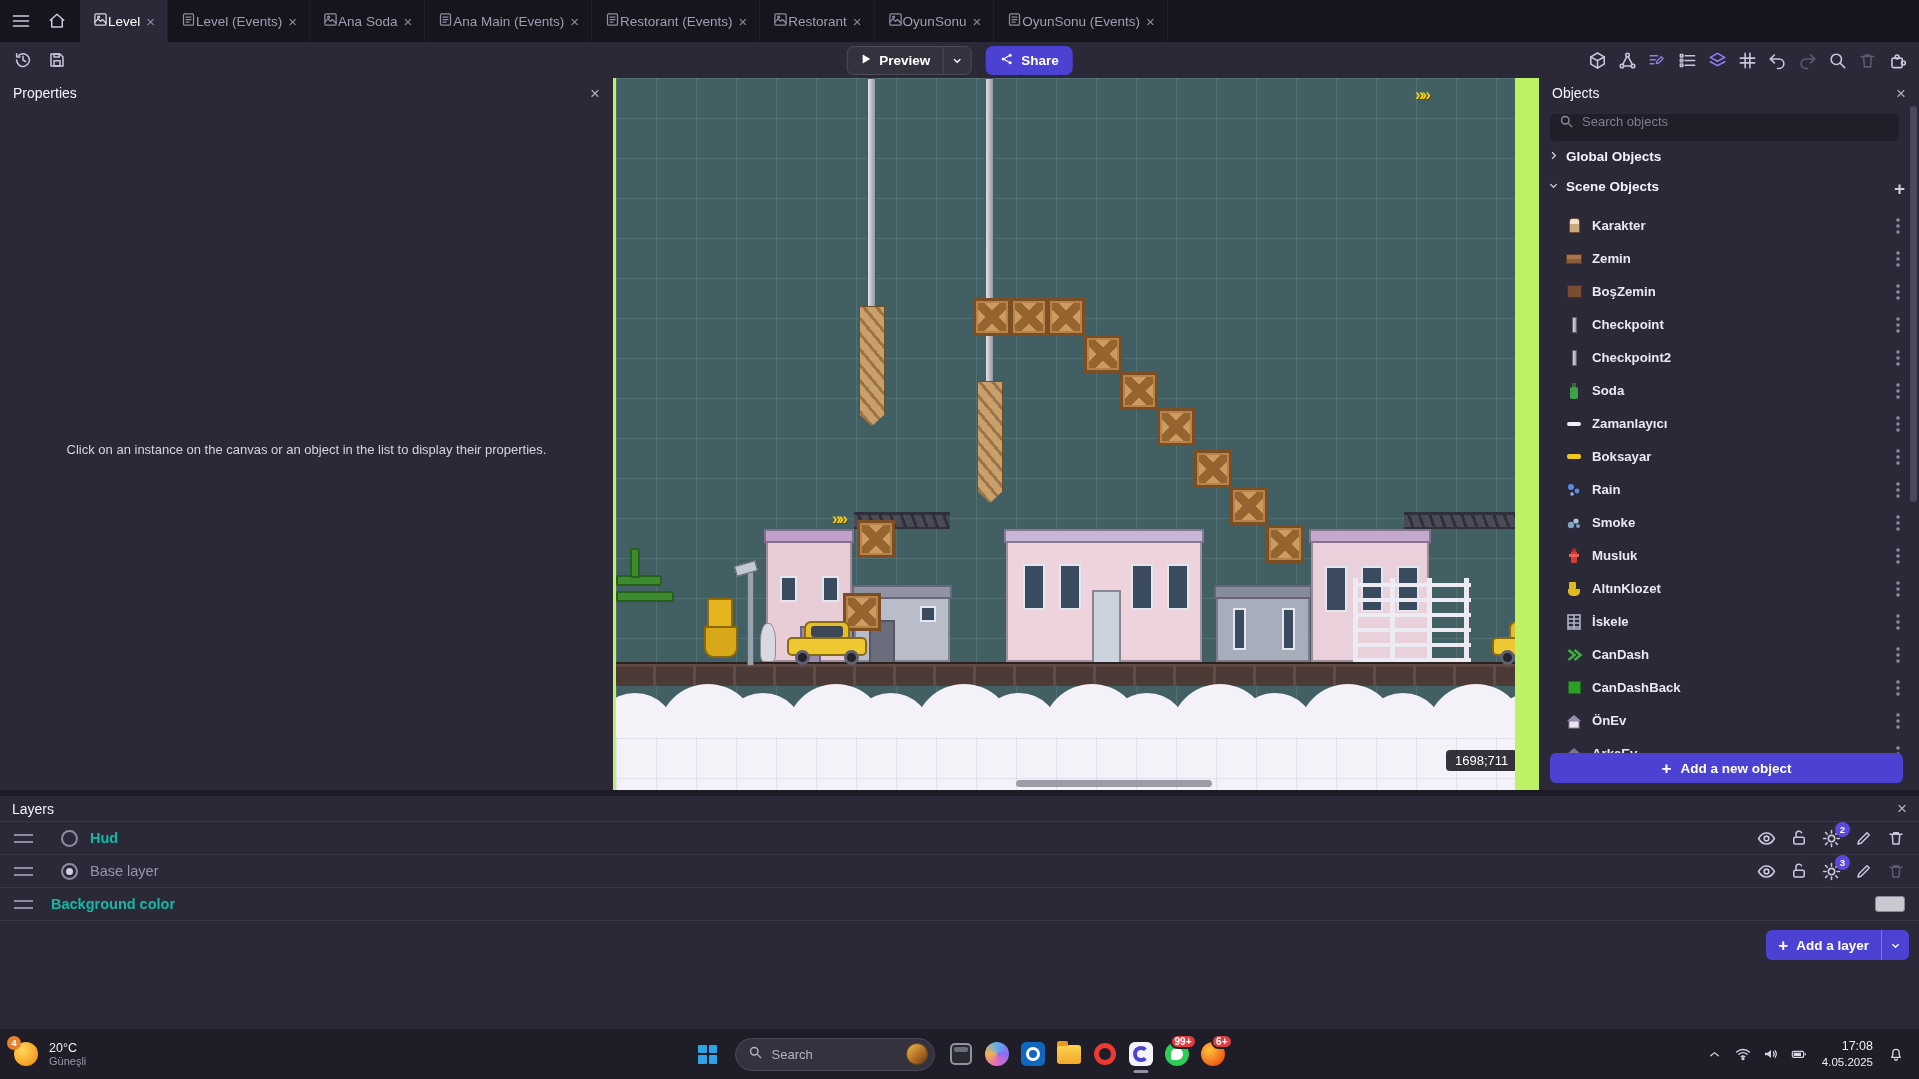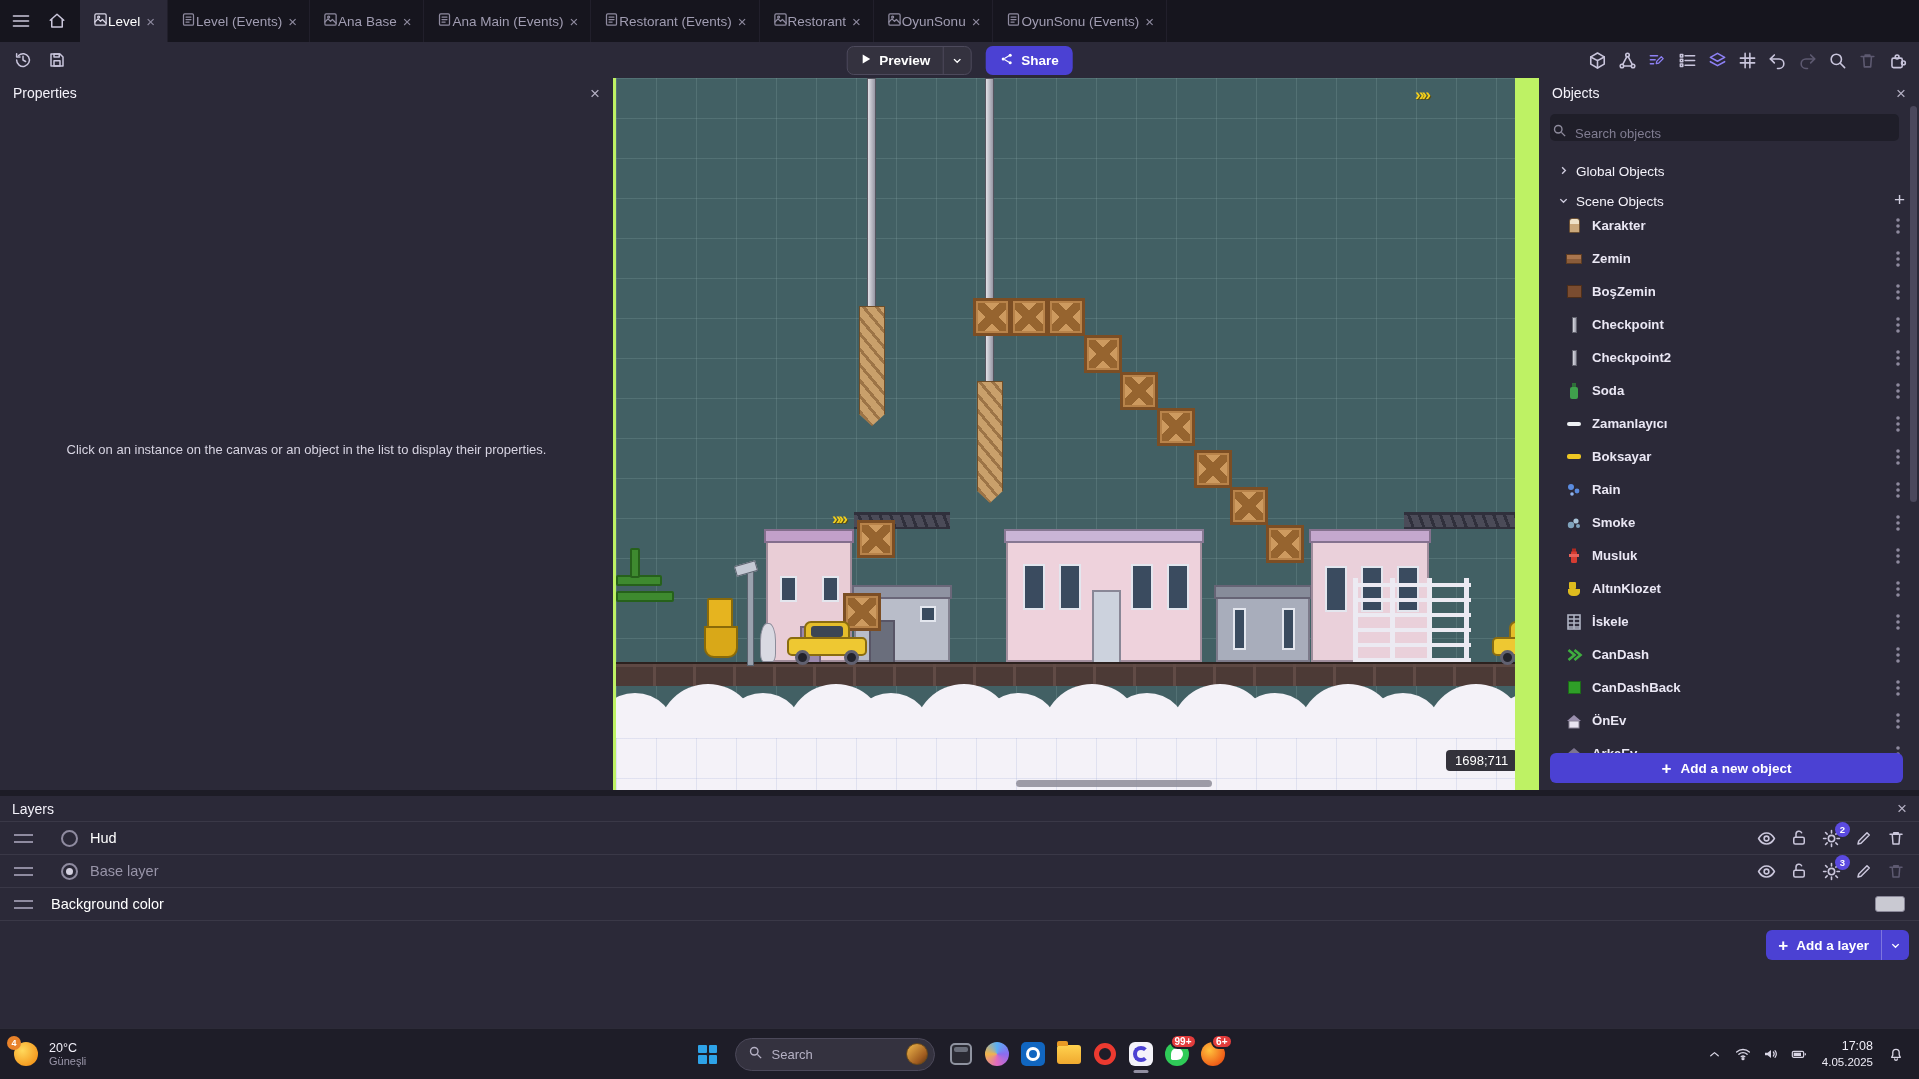--- a/index.html
+++ b/index.html
@@ -28,41 +28,41 @@
 .main{display:flex;height:712px;background:#bef264}
 .panel-header{height:30px;display:flex;align-items:center;padding:0 13px;flex:none}
 .panel-title{font-size:14px;color:#f4f2fa}
 .panel-close{margin-left:auto;color:#b3afc2;font-size:17px;cursor:pointer;line-height:1}
 .properties{width:613px;background:#2b2938;margin-right:3px;display:flex;flex-direction:column}
 .prop-body{flex:1;display:flex;align-items:center;justify-content:center;padding:0 24px}
 .prop-msg{color:#d7d4e2;font-size:13px;text-align:center}
 .canvas{flex:1;position:relative;overflow:hidden;background-color:#426064;background-image:linear-gradient(rgba(200,225,225,.13) 1px,transparent 1px),linear-gradient(90deg,rgba(200,225,225,.13) 1px,transparent 1px);background-size:40px 40px}
 .objects{width:380px;background:#2b2938;margin-left:24px;display:flex;flex-direction:column;position:relative}
 .search-row{padding:6px 20px 8px 11px}
-.search-box{height:27px;background:#1f1e29;border-radius:5px;display:flex;align-items:flex-end;gap:8px;padding:0 2px}
+.search-box{height:27px;background:#1f1e29;border-radius:5px;display:flex;align-items:flex-start;gap:8px;padding:0 9px}
 .search-box input{flex:1;background:transparent;border:none;outline:none;color:#e8e5f2;font-family:inherit;font-size:13px}
 .search-box input::placeholder{color:#817d92}
-.group-row{height:30px;display:flex;align-items:flex-end;gap:7px;padding:0 14px 0 19px;font-weight:normal;color:#f4f2fa;cursor:pointer}
+.group-row{height:30px;display:flex;align-items:flex-start;gap:7px;padding:0 14px 0 9px;font-weight:bold;color:#f4f2fa;cursor:pointer}
 .group-plus{margin-left:auto;font-size:19px;color:#cfccde;cursor:pointer;line-height:1}
 .obj-list{flex:1;overflow:hidden}
 .obj-row{height:33px;display:flex;align-items:center;gap:9px;padding:0 14px 0 26px;cursor:pointer}
 .obj-ic{width:18px;height:18px;display:flex;align-items:center;justify-content:center;flex:none}
 .obj-name{color:#eae7f4;font-weight:bold;font-size:13.2px}
 .obj-kebab{margin-left:auto;padding:0 5px;cursor:pointer;display:flex}
 .add-object-btn{position:absolute;left:11px;right:16px;bottom:7px;height:30px;background:#4b41d3;border-radius:6px;display:flex;align-items:center;justify-content:center;gap:9px;color:#fff;font-weight:bold;cursor:pointer;z-index:3}
 .v-scrollbar{position:absolute;right:2px;top:28px;width:7px;height:396px;background:#4b485c;border-radius:4px;z-index:4}
 
 .layers{position:absolute;left:0;right:0;top:796px;bottom:51px;background:#2b2938}
 .layers-header{height:26px;display:flex;align-items:center;padding:0 12px;border-bottom:1px solid #3a3847}
 .layer-row{height:33px;display:flex;align-items:center;gap:12px;padding:0 14px 0 8px;border-bottom:1px solid #3a3847}
 .drag{width:19px;height:9px;border-top:2px solid #8f8ba0;border-bottom:2px solid #8f8ba0;margin:0 6px;cursor:grab;flex:none}
 .radio{width:17px;height:17px;border:2px solid #8f8ba0;border-radius:50%;margin-left:10px;position:relative;cursor:pointer;flex:none}
 .radio.checked::after{content:"";position:absolute;inset:3px;background:#d4d1e0;border-radius:50%}
 .layer-name{font-size:14.5px}
-.layer-name.primary{font-weight:normal;color:#ffffff}
+.layer-name.primary{font-weight:bold;color:#14b8a6}
 .layer-name.secondary{color:#9894a8}
 .layer-icons{margin-left:auto;display:flex;align-items:center;gap:14px}
 .icon-sm{position:relative;display:flex;cursor:pointer}
 .cnt-badge{position:absolute;top:-7px;right:-9px;min-width:15px;height:15px;background:#5b4ae0;border-radius:8px;color:#fff;font-size:9.5px;font-style:normal;display:flex;align-items:center;justify-content:center;padding:0 3px;font-weight:bold}
 .swatch{width:30px;height:16px;background:#c9c9d2;border:1px solid #8a8798;border-radius:3px;cursor:pointer}
 .add-layer-row{display:flex;justify-content:flex-end;padding:9px 10px}
 .add-layer-btn{display:flex;align-items:center;height:30px;background:#4b41d3;border-radius:6px;color:#fff;font-weight:bold;cursor:pointer}
 .alb-main{display:flex;align-items:center;gap:8px;padding:0 12px;height:100%}
 .alb-sep{width:1px;height:100%;background:rgba(255,255,255,.28)}
 .alb-chev{padding:0 8px;display:flex;align-items:center;height:100%}
@@ -168,21 +168,21 @@
             </svg></span>
           <span class="tab-label">Level (Events)</span>
           <span class="tab-close">×</span>
         </div>
         <div class="tab">
           <span><svg width="15" height="15" viewBox="0 0 24 24" fill="none" stroke="#8f8ba0" stroke-width="2" stroke-linecap="round" stroke-linejoin="round">
               <rect x="3" y="3" width="18" height="18" rx="2"></rect>
               <path d="M3 16l5-5 4 4 3-3 6 6"></path>
               <circle cx="9" cy="8" r="1.6"></circle>
             </svg></span>
-          <span class="tab-label">Ana Base</span>
+          <span class="tab-label">Ana Soda</span>
           <span class="tab-close">×</span>
         </div>
         <div class="tab">
           <span><svg width="15" height="15" viewBox="0 0 24 24" fill="none" stroke="#8f8ba0" stroke-width="2" stroke-linecap="round" stroke-linejoin="round">
               <rect x="4" y="3" width="16" height="18" rx="2"></rect>
               <path d="M8 8h8M8 12h8M8 16h5"></path>
             </svg></span>
           <span class="tab-label">Ana Main (Events)</span>
           <span class="tab-close">×</span>
         </div>

